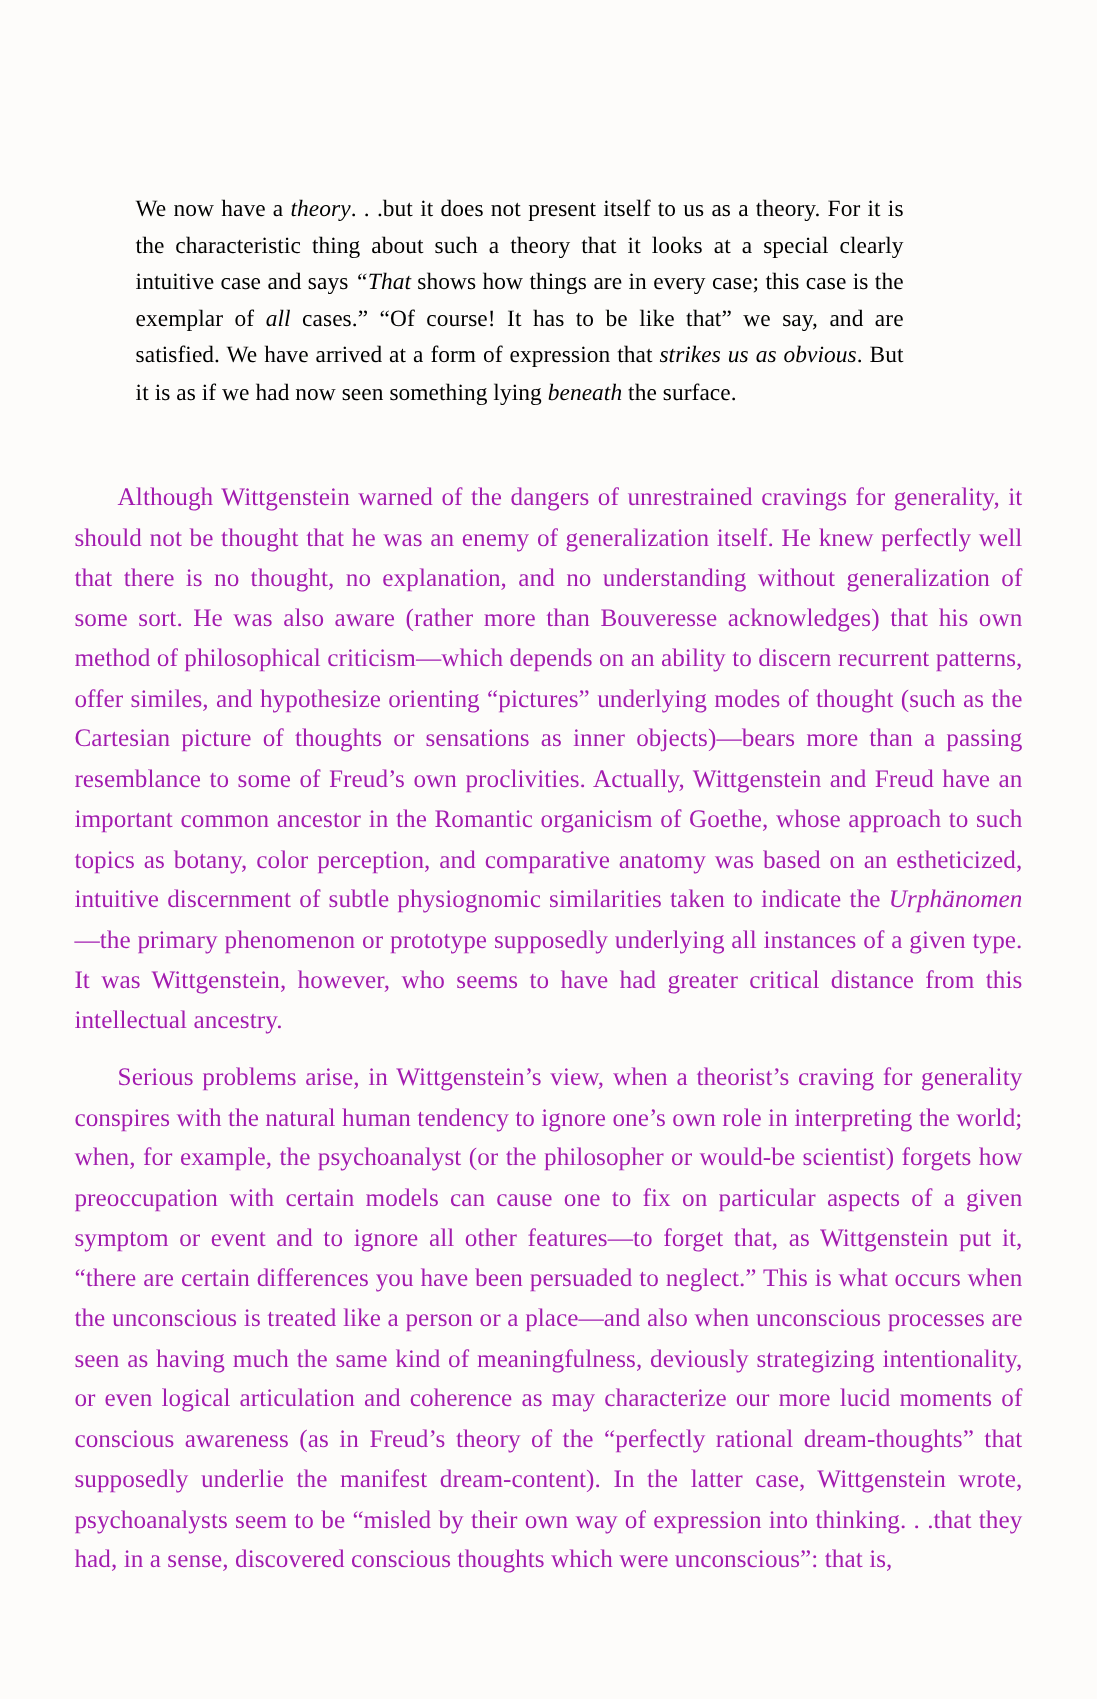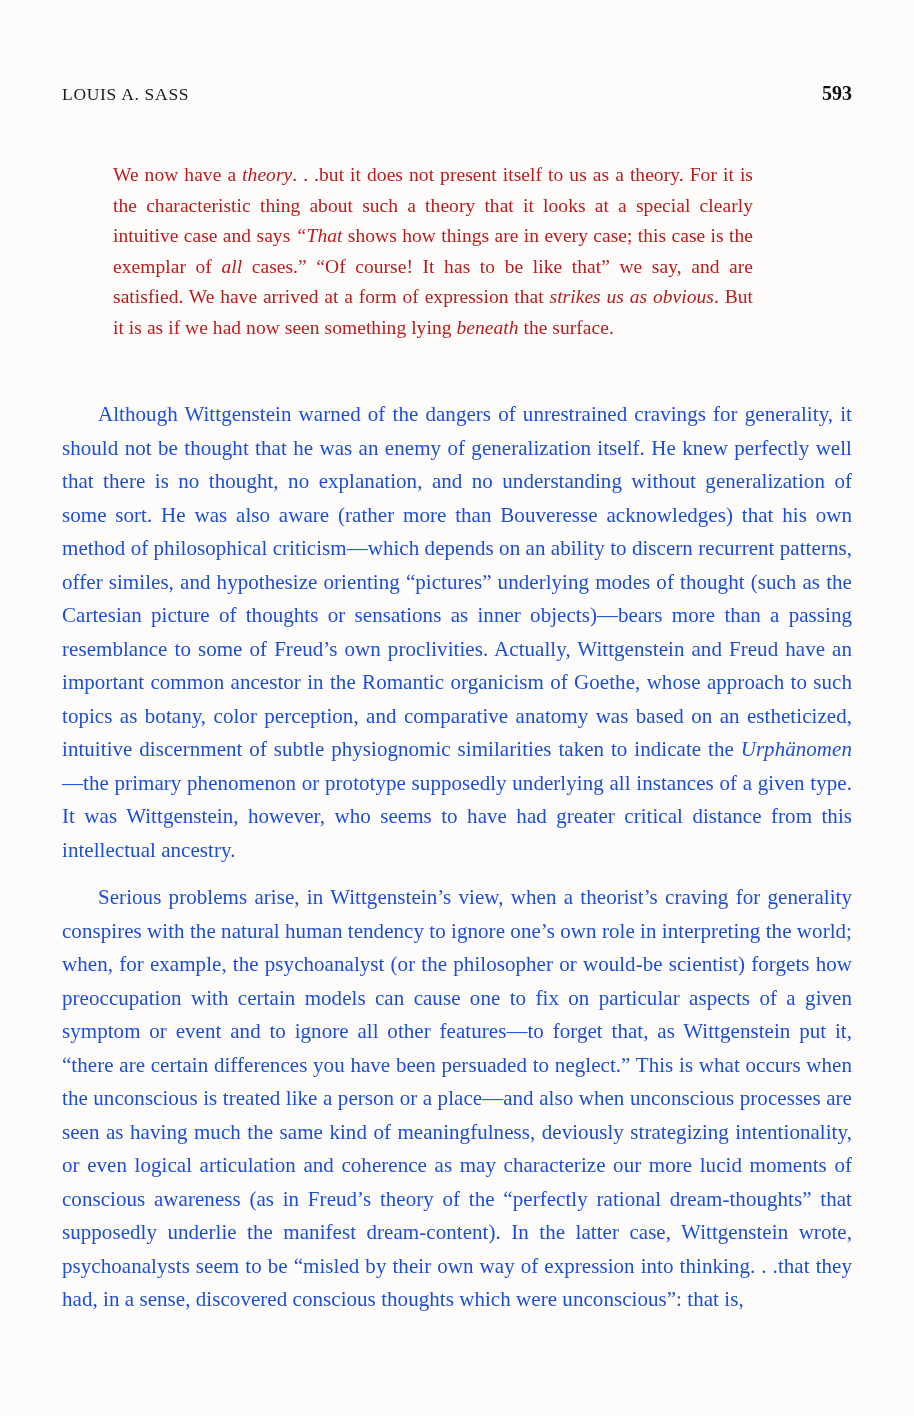--- a/index.html
+++ b/index.html
@@ -44,52 +44,48 @@
     color: #0d0d0d;
   }
   .block-quote {
     position: absolute;
     top: 160px;
     left: 113px;
     width: 640px;
     font-size: 19.5px;
     line-height: 30.6px;
     text-align: justify;
-    color: #b91c1c;
+    color: #000000;
     letter-spacing: 0.05px;
   }
   .body-text {
     position: absolute;
     top: 398px;
     left: 62px;
     width: 790px;
     font-size: 21px;
     line-height: 33.5px;
     text-align: justify;
-    color: #1d4ed8;
+    color: #a21caf;
     letter-spacing: 0.05px;
   }
   .body-text p {
     margin: 0;
     text-indent: 36px;
   }
   .body-text p + p {
     margin-top: 14px;
   }
   i { font-style: italic; }
 </style>
 </head>
 <body>
 
 <div class="page">
 
-  <div class="running-head">
-    <span class="author">LOUIS A. SASS</span>
-    <span class="folio">593</span>
-  </div>
 
   <div class="block-quote">
     <span><span>We now have a </span><i>theory</i><span>. . .but it does not present itself to us as a theory. For it is the characteristic thing about such a theory that it looks at a special clearly intuitive case and says </span><i>“That</i><span> shows how things are in every case; this case is the exemplar of </span><i>all</i><span> cases.” “Of course! It has to be like that” we say, and are satisfied. We have arrived at a form of expression that </span><i>strikes us as obvious</i><span>. But it is as if we had now seen something lying </span><i>beneath</i><span> the surface.</span></span>
   </div>
 
   <div class="body-text">
     <p>
       <span>Although Wittgenstein warned of the dangers of unrestrained cravings for generality, it should not be thought that he was an enemy of generalization itself. He knew perfectly well that there is no thought, no explanation, and no understanding without generalization of some sort. He was also aware (rather more than Bouveresse acknowledges) that his own method of philosophical criticism—which depends on an ability to discern recurrent patterns, offer similes, and hypothesize orienting “pictures” underlying modes of thought (such as the Cartesian picture of thoughts or sensations as inner objects)—bears more than a passing resemblance to some of Freud’s own proclivities. Actually, Wittgenstein and Freud have an important common ancestor in the Romantic organicism of Goethe, whose approach to such topics as botany, color perception, and comparative anatomy was based on an estheticized, intuitive discernment of subtle physiognomic similarities taken to indicate the </span><i>Urphänomen</i><span>—the primary phenomenon or prototype supposedly underlying all instances of a given type. It was Wittgenstein, however, who seems to have had greater critical distance from this intellectual ancestry.</span>
     </p>
     <p>Serious problems arise, in Wittgenstein’s view, when a theorist’s craving for generality conspires with the natural human tendency to ignore one’s own role in interpreting the world; when, for example, the psychoanalyst (or the philosopher or would-be scientist) forgets how preoccupation with certain models can cause one to fix on particular aspects of a given symptom or event and to ignore all other features—to forget that, as Wittgenstein put it, “there are certain differences you have been persuaded to neglect.” This is what occurs when the unconscious is treated like a person or a place—and also when unconscious processes are seen as having much the same kind of meaningfulness, deviously strategizing intentionality, or even logical articulation and coherence as may characterize our more lucid moments of conscious awareness (as in Freud’s theory of the “perfectly rational dream-thoughts” that supposedly underlie the manifest dream-content). In the latter case, Wittgenstein wrote, psychoanalysts seem to be “misled by their own way of expression into thinking. . .that they had, in a sense, discovered conscious thoughts which were unconscious”: that is,</p>

